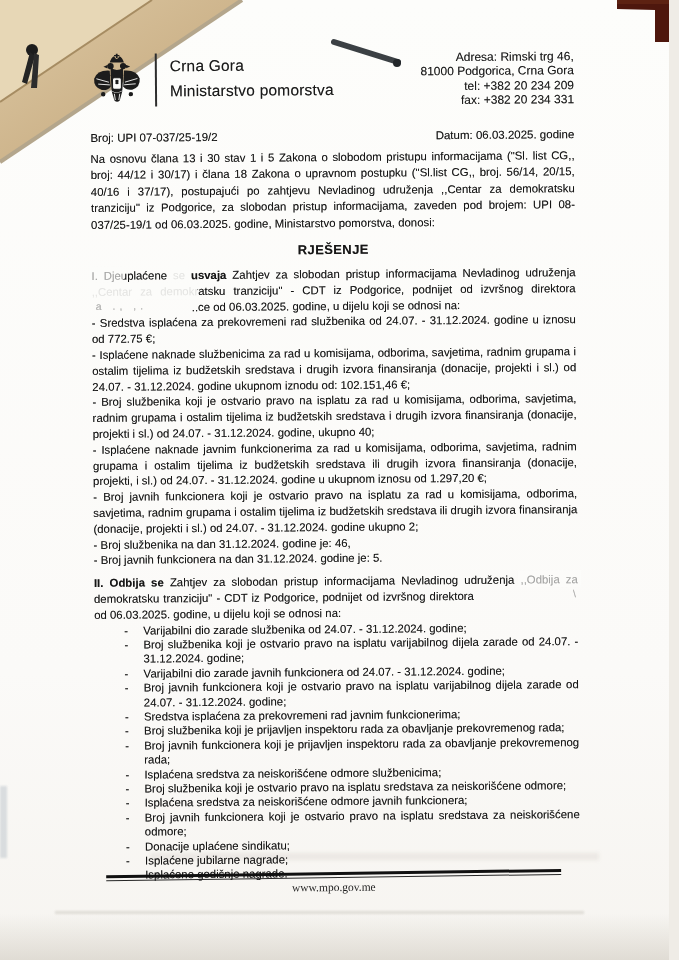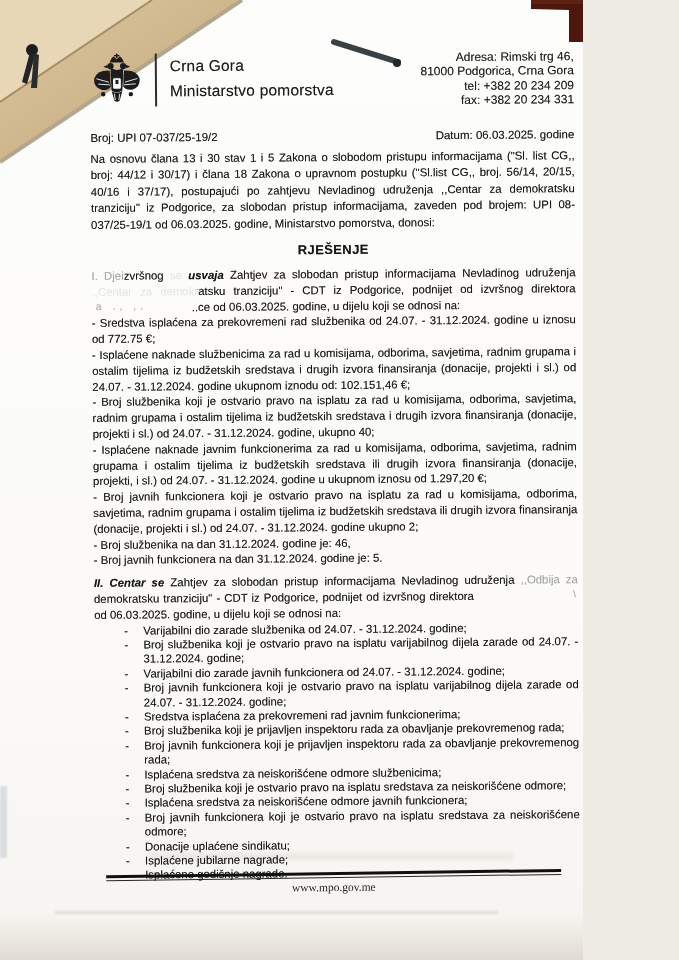--- a/index.html
+++ b/index.html
@@ -1,18 +1,18 @@
 <!DOCTYPE html>
 <html><head>
 <meta charset="utf-8">
 <style>
   html,body { margin:0; padding:0; }
   body { width:679px; height:960px; background:#efece6; font-family:"Liberation Sans","DejaVu Sans",sans-serif; }
   .sheet {
-    position:relative; width:583px; height:960px; overflow:hidden;
+    position:relative; width:669px; height:960px; overflow:hidden;
     background:linear-gradient(180deg,#fdfdfb 0%, #fbfaf8 70%, #f6f4f0 100%);
   }
   
   .corner-beige { position:absolute; left:0; top:0; width:252px; height:172px; pointer-events:none; }
   .corner-maroon { position:absolute; right:0; top:0; width:82px; height:46px; pointer-events:none; }
   .clip-top { position:absolute; left:326px; top:34px; width:84px; height:40px; pointer-events:none; }
   .artifact-ghost-line { position:absolute; top:853px; left:150px; right:70px; height:7px;
     background:rgba(125,112,92,0.10); filter:blur(2px); }
   .artifact-smudge { position:absolute; top:911px; left:55px; right:85px; height:3px;
     background:rgba(130,124,112,0.20); filter:blur(1.2px); }
@@ -38,21 +38,21 @@
   .s1-lead-line.noend { text-align:left; text-align-last:left; }
   .s1-item { text-align:justify; }
   .s2 { margin-top:7px; font-size:11.4px; }
   .s2-lead { line-height:15.8px; }
   .s2-lead-line { text-align:justify; text-align-last:justify; }
   .s2-lead-line.noend { text-align:left; text-align-last:left; }
   .s2-items { line-height:14.4px; }
   .s2-item { display:grid; grid-template-columns:19px 1fr; padding-left:30px; }
   .s2-dash { color:#1b1b1b; }
   .s2-text { text-align:justify; }
-  .b { font-weight:bold;font-style:italic; }
+  .b { font-weight:bold; }
   
   .redact { position:relative; white-space:nowrap; }
   .redact::after { content:""; position:absolute; left:-3px; right:-3px; top:-3px; bottom:-2px;
     background:#fcfcfa; opacity:0.9; }
   .redact-light { position:relative; white-space:nowrap; }
   .redact-light::after { content:""; position:absolute; left:-3px; right:-3px; top:-3px; bottom:-2px;
     background:#fcfcfa; opacity:0.62; }
   .redact-box { display:inline-block; position:relative; height:11px; vertical-align:baseline; }
   .redact-box .ghost { position:absolute; left:4px; top:-2px; font-size:10.5px; color:#4a4a4a;
     opacity:0.42; letter-spacing:4px; white-space:nowrap; }
@@ -149,21 +149,21 @@
         <span>Broj: UPI 07-037/25-19/2</span>
         <span>Datum: 06.03.2025. godine</span>
       </div>
 
       <div class="intro">Na osnovu člana 13 i 30 stav 1 i 5 Zakona o slobodom pristupu informacijama ("Sl. list CG,, broj: 44/12 i 30/17) i člana 18 Zakona o upravnom postupku ("Sl.list CG,, broj. 56/14, 20/15, 40/16 i 37/17), postupajući po zahtjevu Nevladinog udruženja ,,Centar za demokratsku tranziciju" iz Podgorice, za slobodan pristup informacijama, zaveden pod brojem: UPI 08-037/25-19/1 od 06.03.2025. godine, Ministarstvo pomorstva, donosi:</div>
 
       <div class="doc-title">RJEŠENJE</div>
 
       <div class="s1">
         <div class="s1-lead-line">
-          <span class="redact-light">I. Dje</span><span>izvršnog</span>
+          <span class="redact-light">I. Dje</span><span>uplaćene</span>
           <span class="redact">se</span>
           <span class="b">usvaja</span>
           <span>Zahtjev za slobodan pristup informacijama Nevladinog udruženja</span>
         </div>
         <div class="s1-lead-line">
           <span class="redact">,,Centar za demok</span><span>ratsku tranziciju" -  CDT iz Podgorice, podnijet od izvršnog direktora</span>
         </div>
         <div class="s1-lead-line noend">
           <span class="redact-box rb-s1"><span class="ghost">a  ., ,.</span></span><span>..ce od 06.03.2025. godine, u dijelu koji se odnosi na:</span>
         </div>
@@ -181,21 +181,21 @@
 
             <div class="s1-item">- Broj službenika na dan 31.12.2024. godine je: 46,</div>
 
             <div class="s1-item">- Broj javnih funkcionera na dan 31.12.2024. godine je: 5.</div>
           </div>
       </div>
 
       <div class="s2">
         <div class="s2-lead">
           <div class="s2-lead-line">
-            <span class="b">II. Centar se</span>
+            <span class="b">II. Odbija se</span>
             <span>Zahtjev za slobodan pristup informacijama Nevladinog udruženja</span>
             <span class="redact-light">,,Odbija za</span>
           </div>
           <div class="s2-lead-line">
             <span>demokratsku tranziciju" -  CDT iz Podgorice, podnijet od izvršnog direktora</span>
             <span class="redact-box rb-s2"><span class="ghost">\</span></span>
           </div>
           <div class="s2-lead-line noend">od 06.03.2025. godine, u dijelu koji se odnosi na:</div>
         </div>
         <div class="s2-items">

